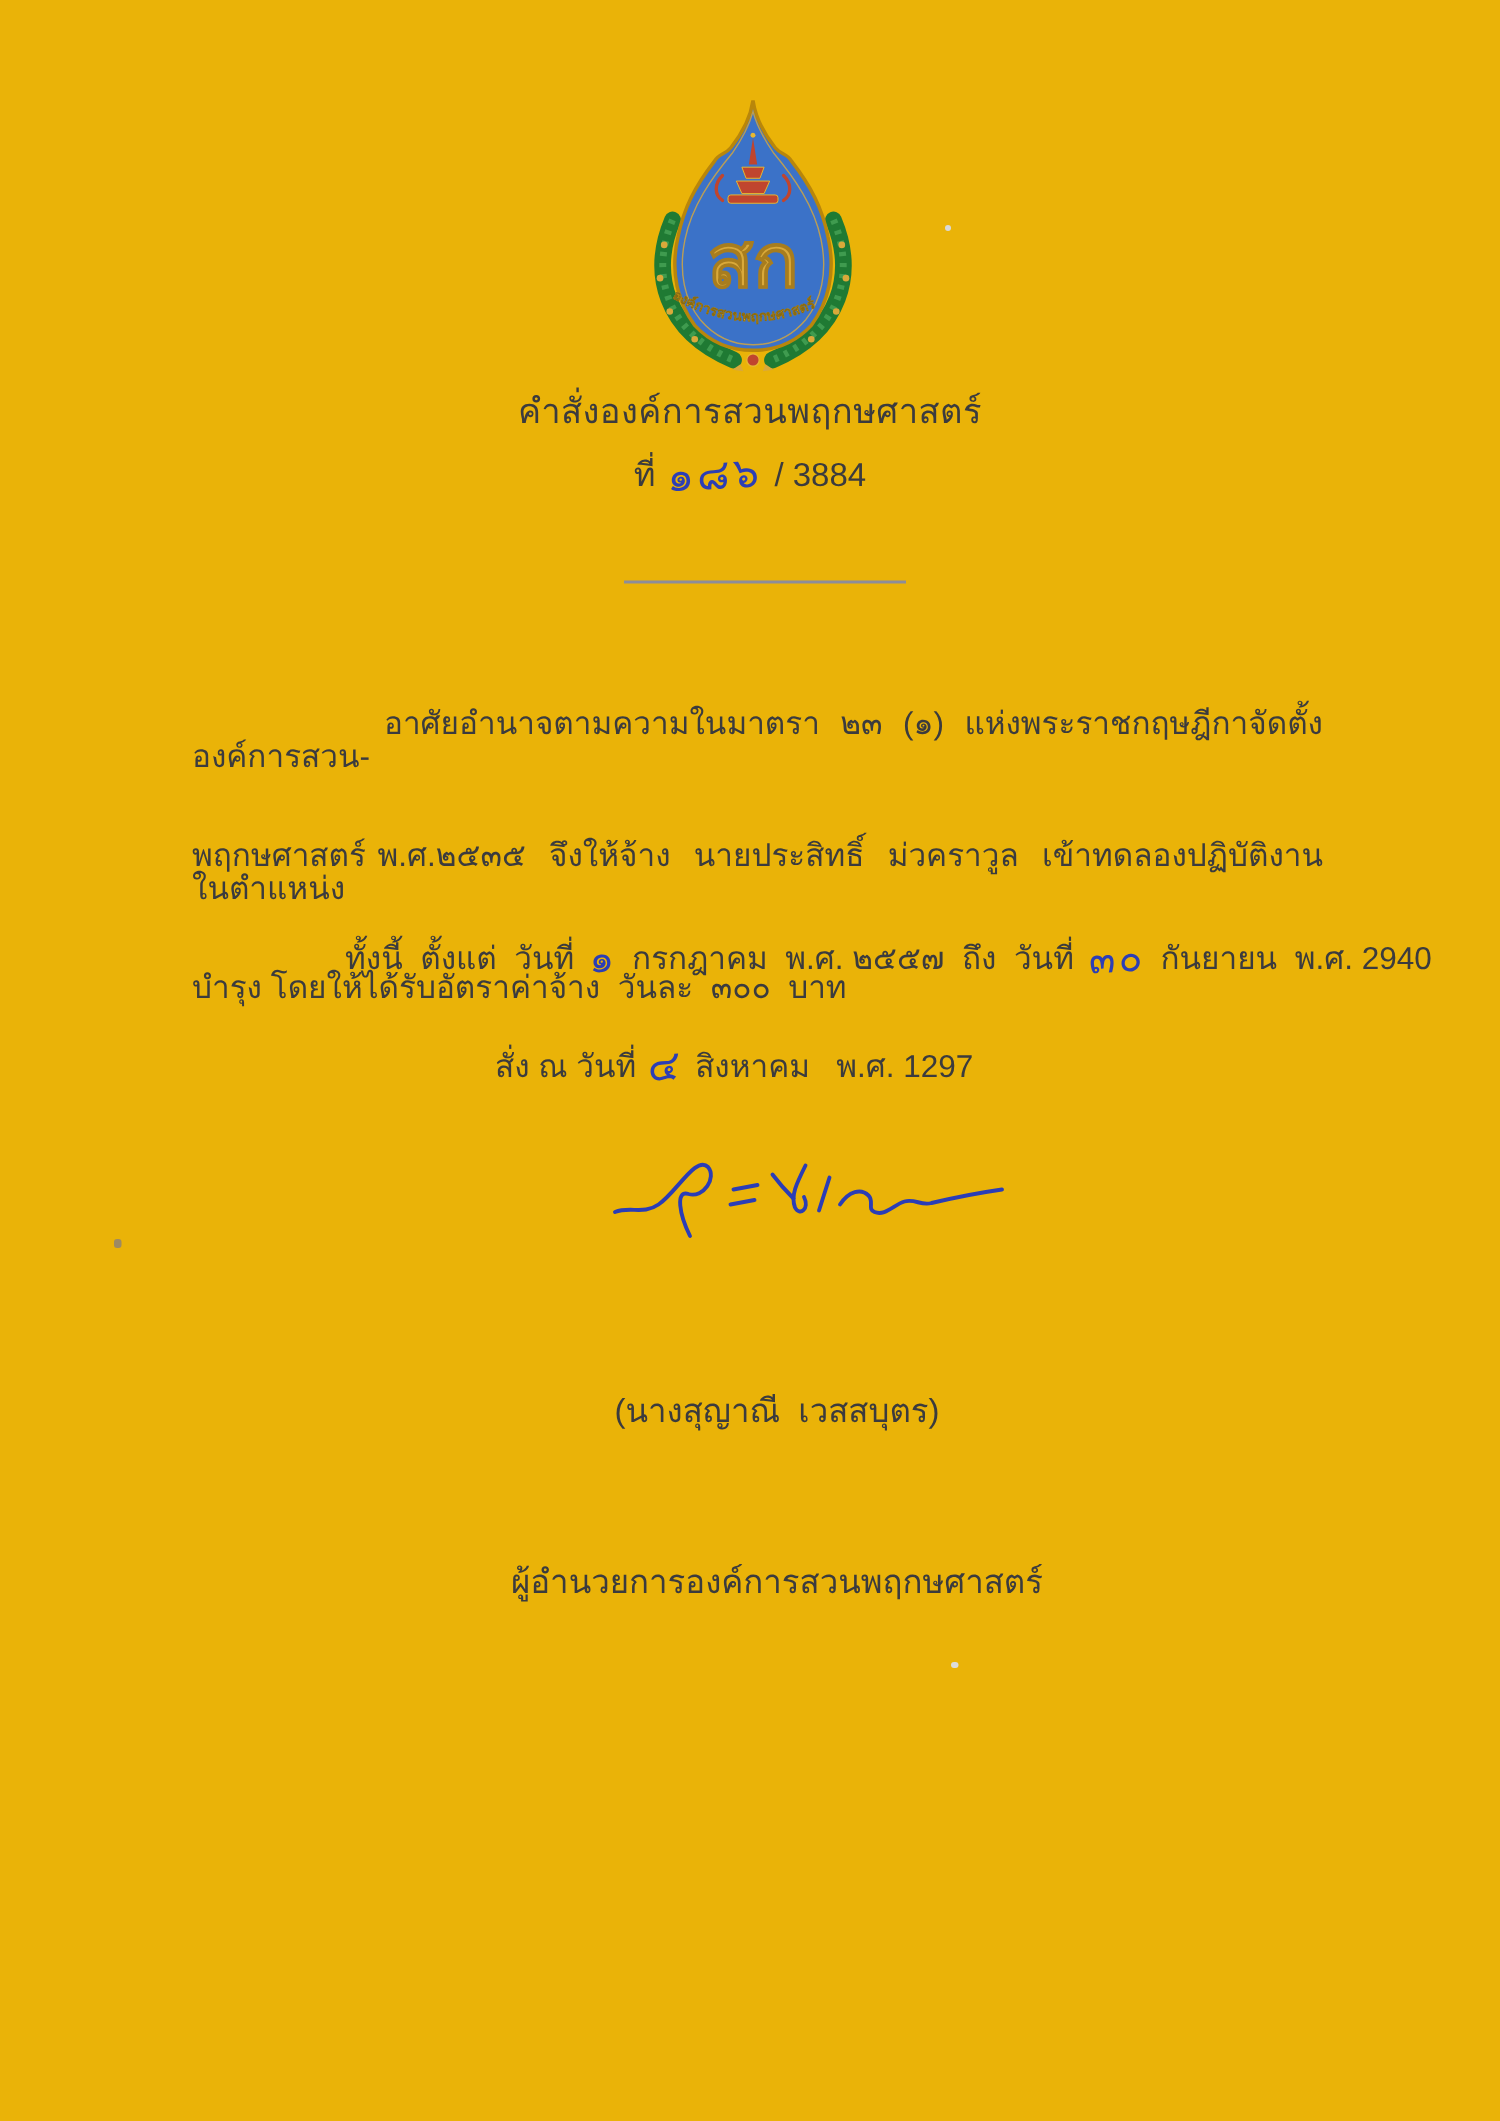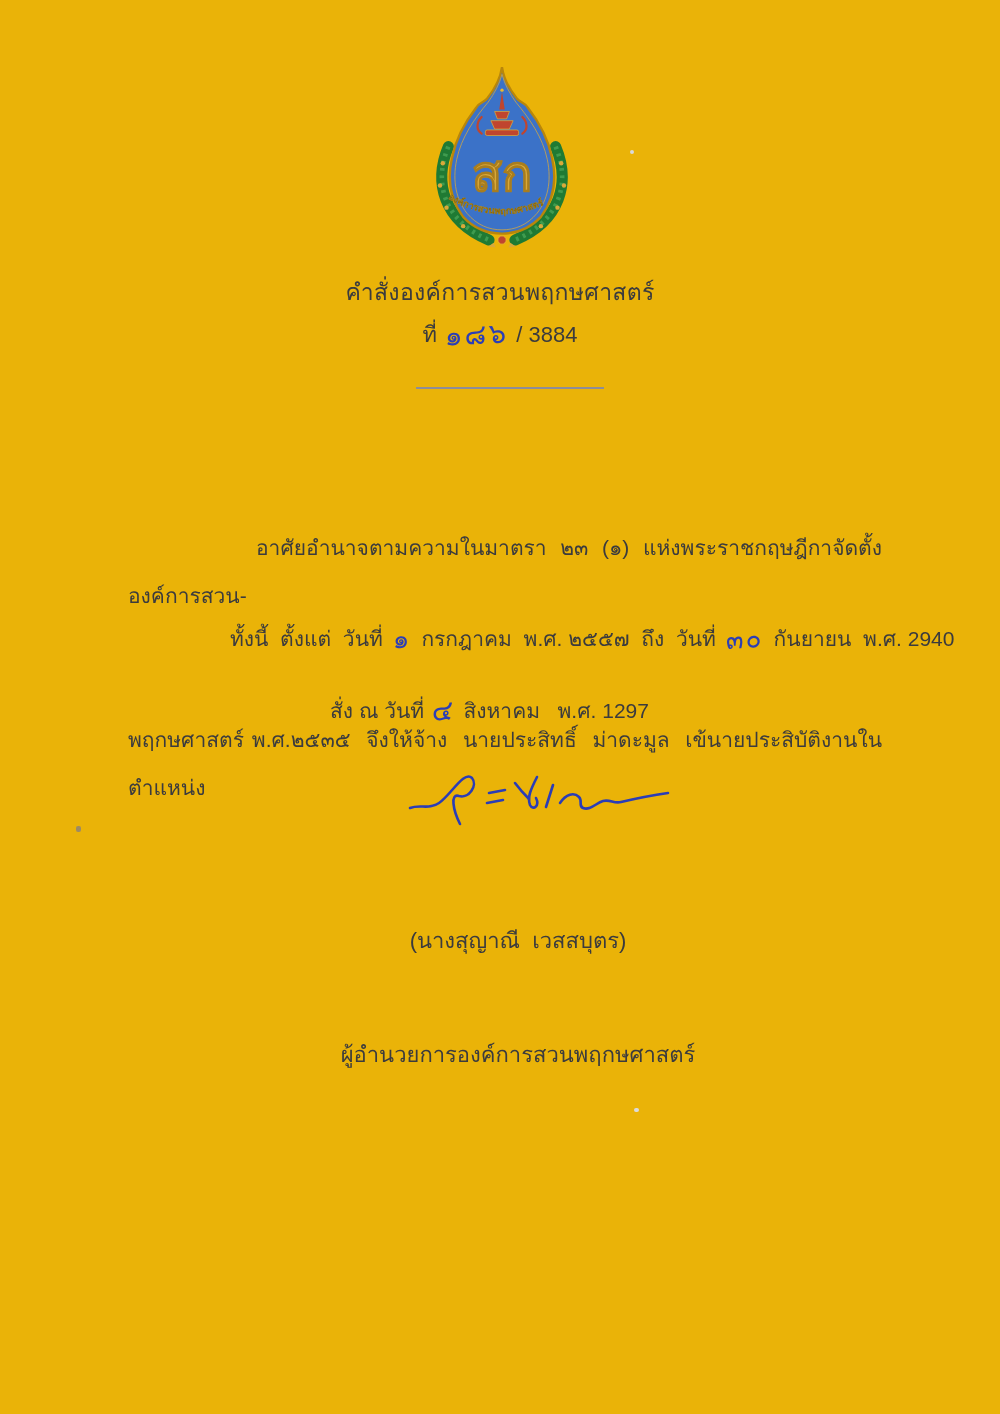--- a/index.html
+++ b/index.html
@@ -12,21 +12,20 @@
     font-family: "Liberation Sans", "DejaVu Sans", sans-serif;
     color: #3b3b3e;
     overflow: hidden;
   }
   .center-line {
     position: absolute;
     left: 0;
     width: 1000px;
     text-align: center;
     white-space: pre-wrap;
-    margin-top: 18px;
   }
   .org-line   { top: 256px; font-size: 23px; letter-spacing: 0.3px; }
   .number-line{ top: 294px; font-size: 22px; }
   .subject-line{ top: 336px; font-size: 22px; }
   .subject-label { margin-right: 22px; }
   .hw {
     color: #2c3eb5;
     font-size: 28px;
     display: inline-block;
     transform: rotate(-3deg) skewX(-4deg);
@@ -39,21 +38,21 @@
     position: absolute;
     top: 387px; left: 416px;
     width: 188px; height: 2px;
     background: #8d8d99;
   }
   .para {
     position: absolute;
     top: 428px; left: 128px;
     width: 754px;
     font-size: 21px;
-    line-height: 48px;
+    line-height: 22px;
     white-space: pre-wrap;
   }
   .para .jline { text-align: justify; text-align-last: justify; }
   .para .indent { text-indent: 128px; }
   .effective-line {
     position: absolute;
     top: 618px; left: 230px;
     font-size: 21px;
     white-space: pre-wrap;
   }
@@ -132,21 +131,22 @@
 
   <div class="center-line org-line">คำสั่งองค์การสวนพฤกษศาสตร์</div>
 
   <div class="center-line number-line"><span>ที่</span><span class="hw">๑๘๖</span><span>/ 3884</span></div>
 
 
   <div class="divider"></div>
 
   <div class="para">
     <div class="jline indent">อาศัยอำนาจตามความในมาตรา ๒๓ (๑) แห่งพระราชกฤษฎีกาจัดตั้งองค์การสวน-</div>
-    <div class="jline">พฤกษศาสตร์ พ.ศ.๒๕๓๕  จึงให้จ้าง  นายประสิทธิ์  ม่าดะมูล  เข้นายประสิบัติงานในตำแหน่ง</div>
+    <div class="jline">พฤกษศาสตร์ พ.ศ.๒๕๓๕  จึงให้จ้าง  นายประสิทธิ์  ม่วคราวูล  เข้าทดลองปฏิบัติงานในตำแหน่ง</div>
+    <div>บำรุง โดยให้ได้รับอัตราค่าจ้าง  วันละ  ๓๐๐  บาท</div>
   </div>
 
   <div class="effective-line"><span>ทั้งนี้  ตั้งแต่  วันที่</span><span class="hw small">๑</span><span>กรกฎาคม  พ.ศ. ๒๕๕๗  ถึง  วันที่</span><span class="hw small">๓๐</span><span>กันยายน  พ.ศ. 2940</span></div>
 
   <div class="issued-line"><span>สั่ง ณ วันที่</span><span class="hw">๔</span><span>สิงหาคม   พ.ศ. 1297</span></div>
 
   <div class="signature-box">
     <svg width="272" height="64" viewBox="0 0 272 64">
       <g fill="none" stroke="#2b3db6" stroke-width="2.6" stroke-linecap="round" stroke-linejoin="round">
         <path d="M8,44 C18,40 27,46 37,39 C49,31 62,6 70,14 C76,21 67,35 57,32 C48,29 51,46 58,60"></path>

